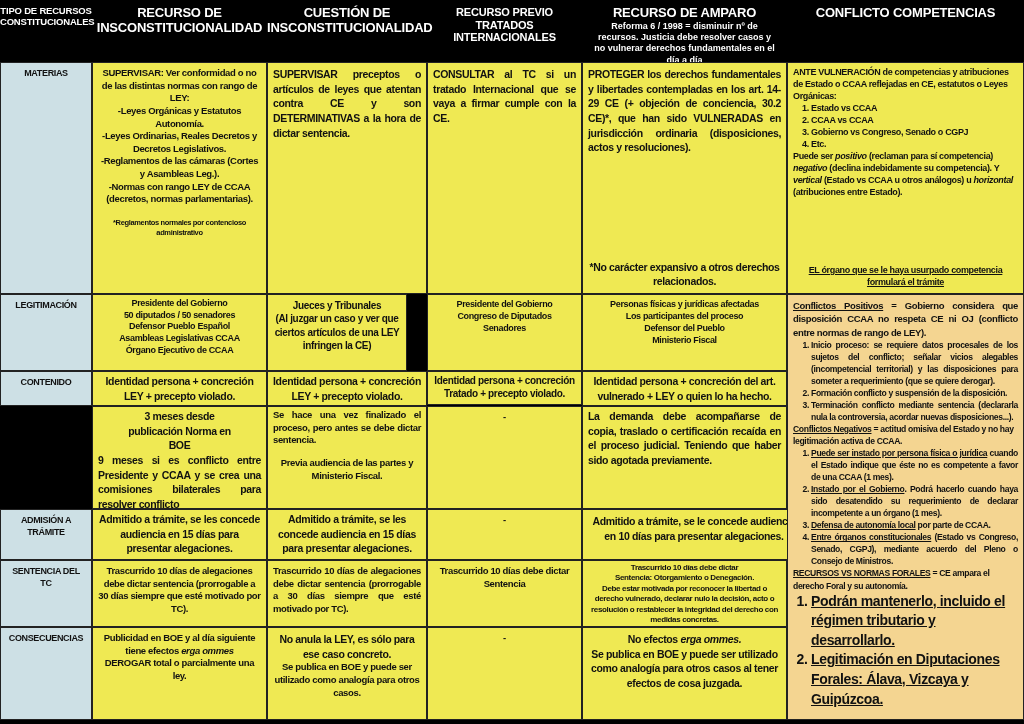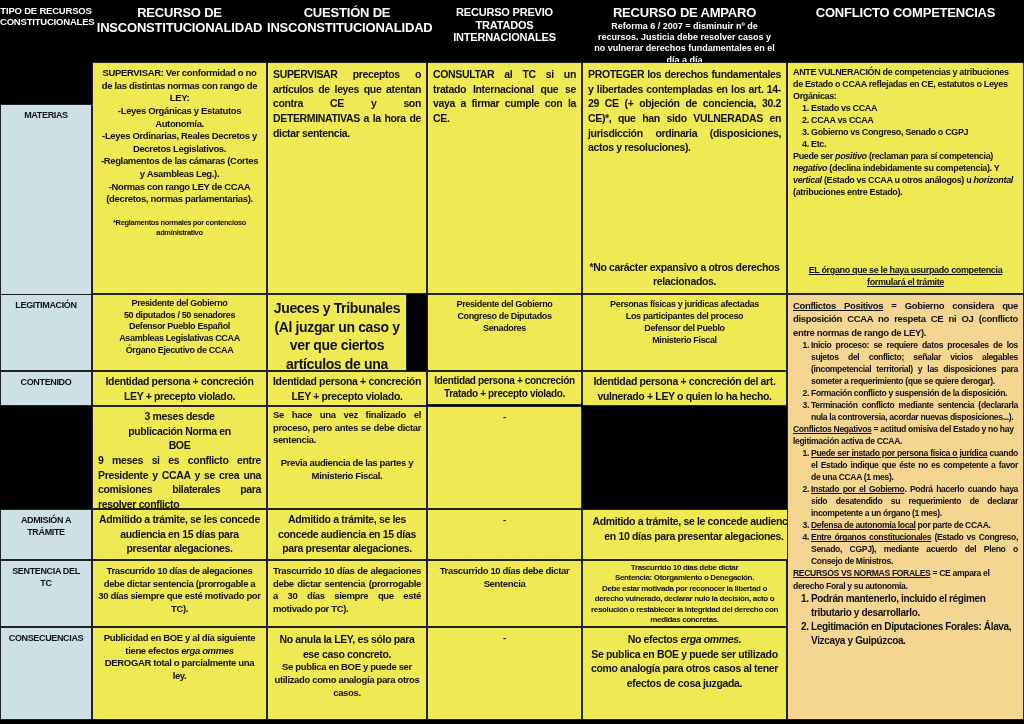--- a/index.html
+++ b/index.html
@@ -49,27 +49,27 @@
   <div class="hdr" style="left:267px;width:160px;">
     <div class="t">CUESTIÓN DE</div>
     <div class="t">INSCONSTITUCIONALIDAD</div>
   </div>
   <div class="hdr" style="left:427px;width:155px;">
     <div class="t" style="font-size:11px">RECURSO PREVIO TRATADOS</div>
     <div class="t" style="font-size:11px">INTERNACIONALES</div>
   </div>
   <div class="hdr" style="left:582px;width:205px;">
     <div class="t">RECURSO DE AMPARO</div>
-    <div class="sub">Reforma 6 / 2007 = disminuir nº de recursos. Justicia debe resolver casos y no vulnerar derechos fundamentales en el día a día</div>
+    <div class="sub">Reforma 6 / 1998 = disminuir nº de recursos. Justicia debe resolver casos y no vulnerar derechos fundamentales en el día a día</div>
   </div>
   <div class="hdr" style="left:787px;width:237px;">
     <div class="t">CONFLICTO COMPETENCIAS</div>
   </div>
 
-  <div class="cell label" style="left:0;top:62px;width:92px;height:232px;margin-top:42px;">
+  <div class="cell label" style="left:0;top:62px;width:92px;height:232px;">
     <span>MATERIAS</span>
   </div>
   <div class="cell center" style="left:92px;top:62px;width:175px;height:232px;">
     <div>SUPERVISAR: Ver conformidad o no de las distintas normas con rango de LEY:</div>
     <div>-Leyes Orgánicas y Estatutos Autonomía.</div>
     <div>-Leyes Ordinarias, Reales Decretos y Decretos Legislativos.</div>
     <div>-Reglamentos de las cámaras (Cortes y Asambleas Leg.).</div>
     <div>-Normas con rango LEY de CCAA (decretos, normas parlamentarias).</div>
     <div class="note">*Reglamentos normales por contencioso administrativo</div>
   </div>
@@ -98,21 +98,21 @@
   <div class="cell label" style="left:0;top:294px;width:92px;height:77px;">
     <span>LEGITIMACIÓN</span>
   </div>
   <div class="cell center" style="left:92px;top:294px;width:175px;height:77px;font-size:9px;line-height:1.3;padding-top:3px;">
     <div>Presidente del Gobierno</div>
     <div>50 diputados / 50 senadores</div>
     <div>Defensor Pueblo Español</div>
     <div>Asambleas Legislativas CCAA</div>
     <div>Órgano Ejecutivo de CCAA</div>
   </div>
-  <div class="cell center" style="left:267px;top:294px;width:140px;height:77px;font-size:14px;">
+  <div class="cell center" style="left:267px;top:294px;width:140px;height:77px;font-size:10px;">
     <div>Jueces y Tribunales</div>
     <div>(Al juzgar un caso y ver que ciertos artículos de una LEY infringen la CE)</div>
   </div>
   <div class="cell center" style="left:427px;top:294px;width:155px;height:77px;font-size:9px;">
     <div>Presidente del Gobierno</div>
     <div>Congreso de Diputados</div>
     <div>Senadores</div>
   </div>
   <div class="cell label" style="left:0;top:371px;width:92px;height:35px;">
     <span>CONTENIDO</span>
@@ -140,20 +140,23 @@
   <div class="cell big" style="left:92px;top:406px;width:175px;height:103px;padding-top:2px;">
     <div class="center" style="padding:0 20px">3 meses desde publicación Norma en BOE</div>
     <div class="just">9 meses si es conflicto entre Presidente y CCAA y se crea una comisiones bilaterales para resolver conflicto</div>
   </div>
   <div class="cell" style="left:267px;top:406px;width:160px;height:103px;padding-top:2px;">
     <div class="just">Se hace una vez finalizado el proceso, pero antes se debe dictar sentencia.</div>
     <div class="center" style="margin-top:10px;">Previa audiencia de las partes y Ministerio Fiscal.</div>
   </div>
   <div class="cell center" style="left:427px;top:406px;width:155px;height:103px;">
     <span>-</span>
+  </div>
+  <div class="cell just big" style="left:582px;top:406px;width:205px;height:103px;padding-top:2px;">
+    <span>La demanda debe acompañarse de copia, traslado o certificación recaída en el proceso judicial. Teniendo que haber sido agotada previamente.</span>
   </div>
 
   <div class="cell label" style="left:0;top:509px;width:92px;height:51px;">
     <span>ADMISIÓN A TRÁMITE</span>
   </div>
   <div class="cell center big" style="left:92px;top:509px;width:175px;height:51px;padding-top:2px;">
     <span>Admitido a trámite, se les concede audiencia en 15 días para presentar alegaciones.</span>
   </div>
   <div class="cell center big" style="left:267px;top:509px;width:160px;height:51px;padding-top:2px;">
     <span>Admitido a trámite, se les concede audiencia en 15 días para presentar alegaciones.</span>
@@ -210,19 +213,19 @@
       <li>Terminación conflicto mediante sentencia (declararla nula la controversia, acordar nuevas disposiciones...).</li>
     </ol>
     <div><span class="u">Conflictos Negativos</span><span> = actitud omisiva del Estado y no hay legitimación activa de CCAA.</span></div>
     <ol class="just">
       <li><span class="u">Puede ser instado por persona física o jurídica</span><span> cuando el Estado indique que éste no es competente a favor de una CCAA (1 mes).</span></li>
       <li><span class="u">Instado por el Gobierno</span><span>. Podrá hacerlo cuando haya sido desatendido su requerimiento de declarar incompetente a un órgano (1 mes).</span></li>
       <li><span class="u">Defensa de autonomía local</span><span> por parte de CCAA.</span></li>
       <li><span class="u">Entre órganos constitucionales</span><span> (Estado vs Congreso, Senado, CGPJ), mediante acuerdo del Pleno o Consejo de Ministros.</span></li>
     </ol>
     <div><span class="u">RECURSOS VS NORMAS FORALES</span><span> = CE ampara el derecho Foral y su autonomía.</span></div>
-    <ol style="font-size:10px;">
+    <ol style="font-size:14px;text-decoration:underline;">
       <li>Podrán mantenerlo, incluido el régimen tributario y desarrollarlo.</li>
       <li>Legitimación en Diputaciones Forales: Álava, Vizcaya y Guipúzcoa.</li>
     </ol>
   </div>
 
 </div>
 
 </body></html>

